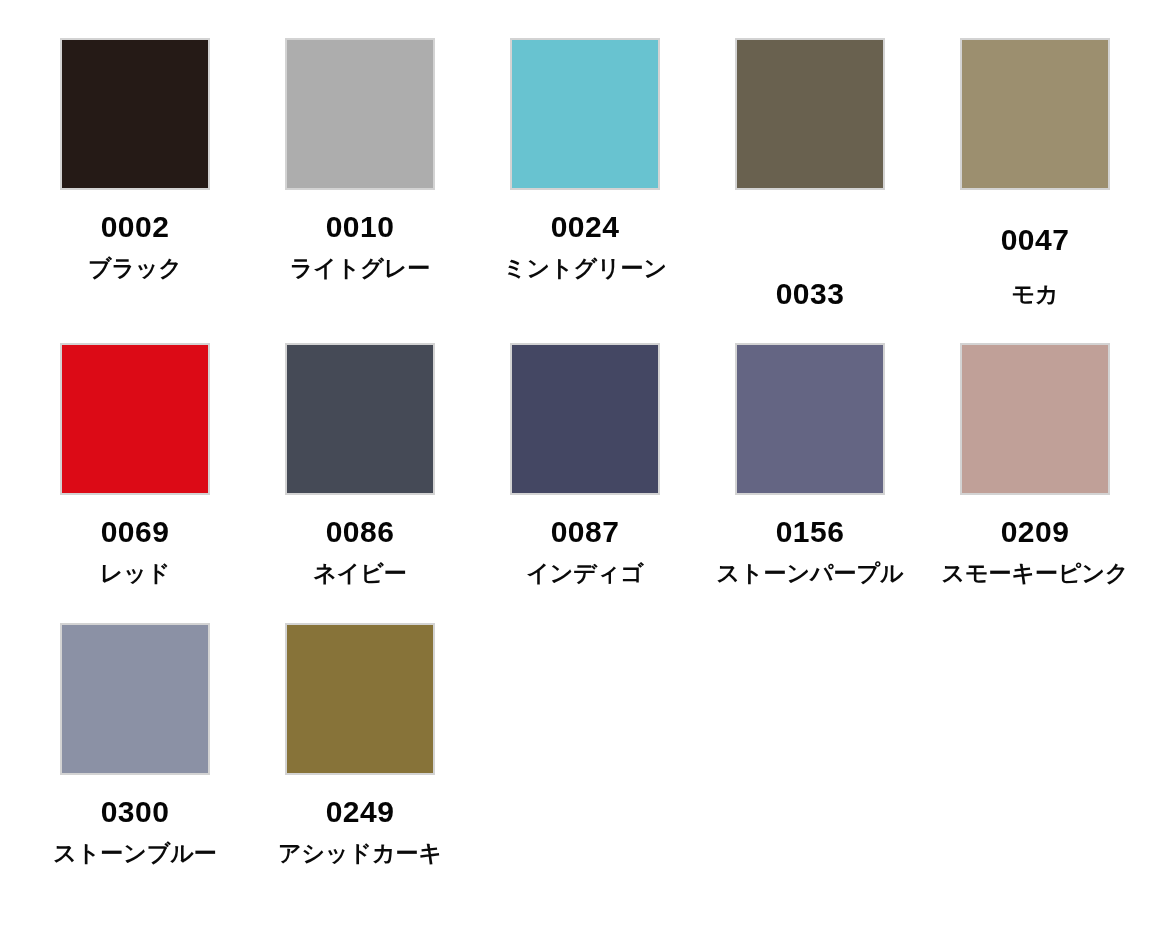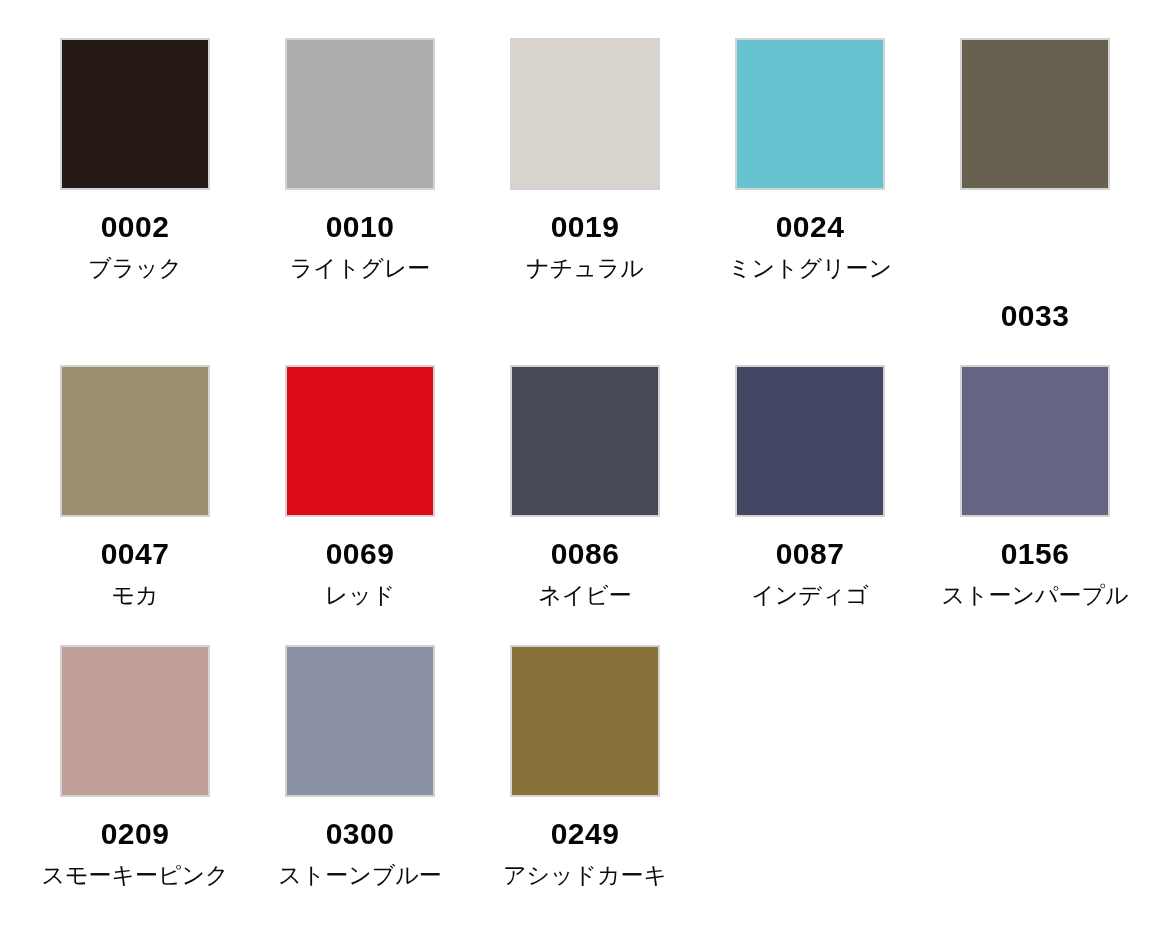--- a/index.html
+++ b/index.html
@@ -49,51 +49,46 @@
     font-weight: bold;
     color: #050505;
     letter-spacing: 0.5px;
     margin-top: 22px;
     line-height: 1;
     text-align: center;
   }
 
   .swatch-name {
     font-size: 23px;
-    font-weight: normal;
+    font-weight: bold;
     color: #0a0a0a;
     line-height: 1.32;
     margin-top: 11px;
     text-align: center;
     width: 205px;
     word-break: break-all;
   }
 
   
-  .swatch-cell.row-0 { margin-bottom: 82px; }
+  .swatch-cell.row-0 { margin-bottom: 60px; }
   .swatch-cell.row-1 { margin-bottom: 34px; justify-content: space-between; }
 </style>
 </head>
 <body>
 
 <div class="swatch-grid">
     <div class="swatch-cell row-0">
       <div class="swatch-chip" style="background-color: rgb(37, 26, 22); border-color: rgb(211, 211, 211);"></div>
       <div class="swatch-code">0002</div>
       <div class="swatch-name">ブラック</div>
     </div>
     <div class="swatch-cell row-0">
       <div class="swatch-chip" style="background-color: rgb(173, 173, 173); border-color: rgb(211, 211, 211);"></div>
       <div class="swatch-code">0010</div>
       <div class="swatch-name">ライトグレー</div>
-    </div>
-    <div class="swatch-cell row-0">
-      <div class="swatch-chip" style="background-color: rgb(216, 212, 205); border-color: rgb(211, 211, 211);"></div>
-      <div class="swatch-code">0019</div>
-      <div class="swatch-name">ナチュラル</div>
     </div>
     <div class="swatch-cell row-0">
       <div class="swatch-chip" style="background-color: rgb(104, 195, 208); border-color: rgb(211, 211, 211);"></div>
       <div class="swatch-code">0024</div>
       <div class="swatch-name">ミントグリーン</div>
     </div>
     <div class="swatch-cell row-1">
       <div class="swatch-chip" style="background-color: rgb(105, 97, 79); border-color: rgb(211, 211, 211);"></div>
       <div class="swatch-code">0033</div>
     </div>

